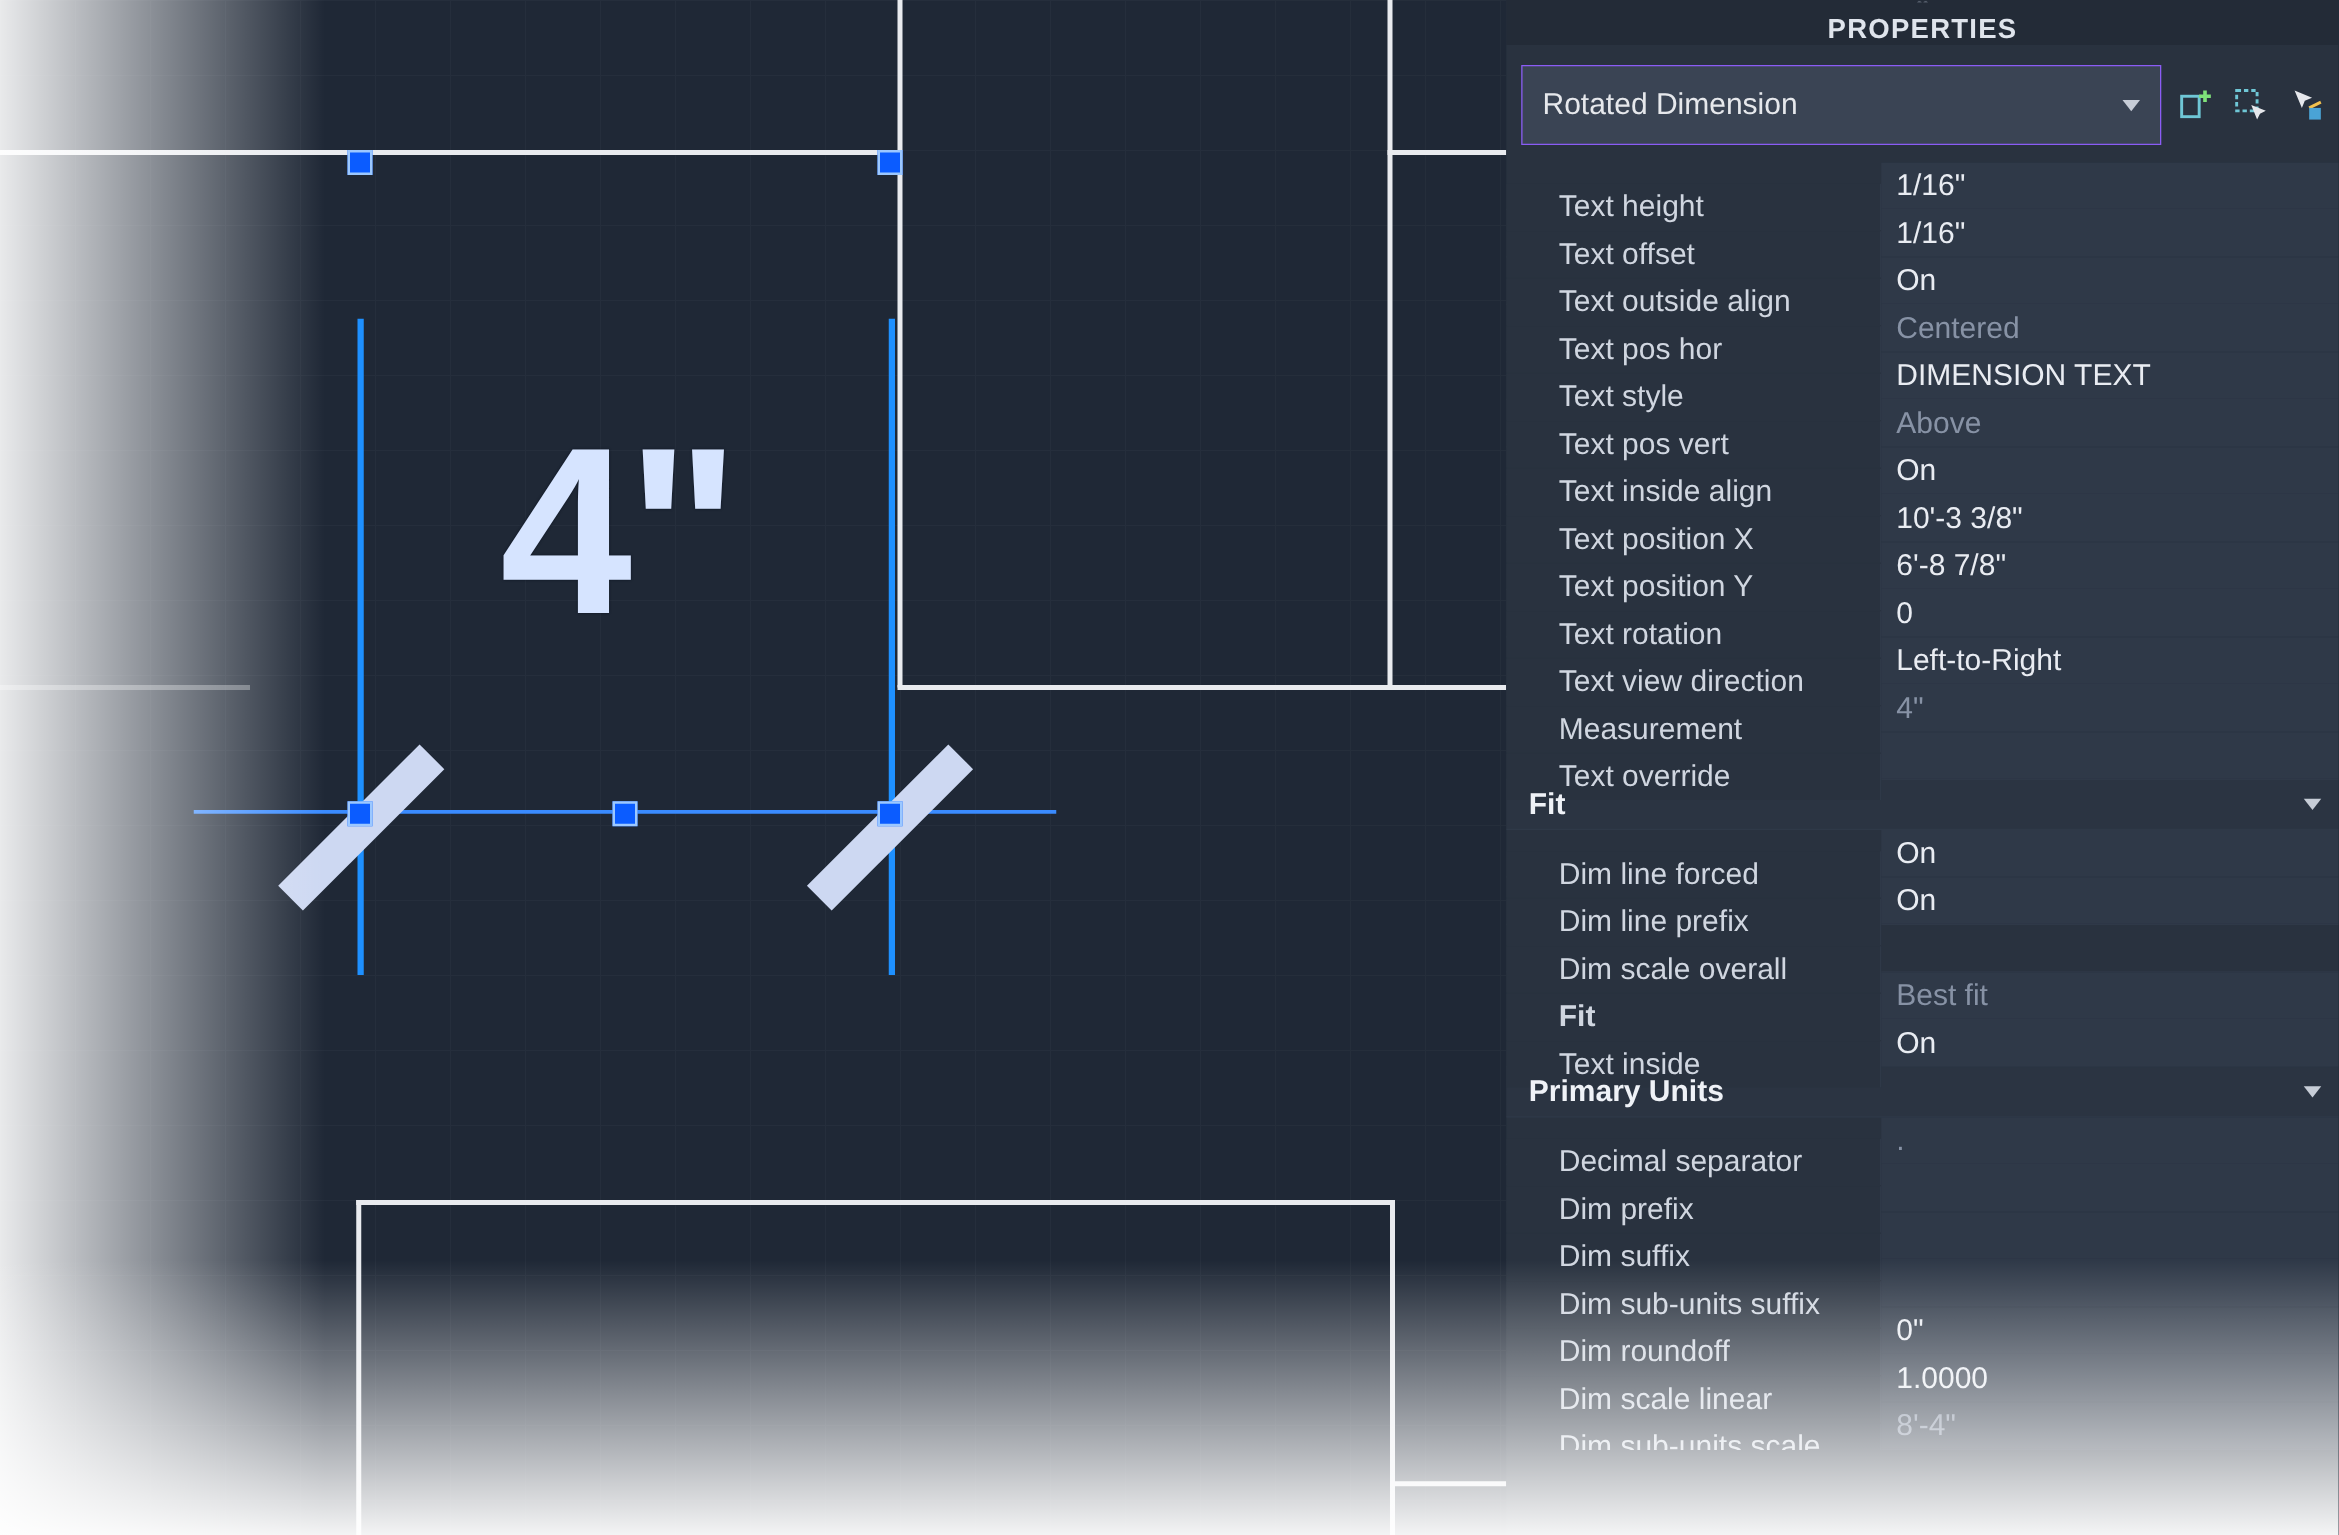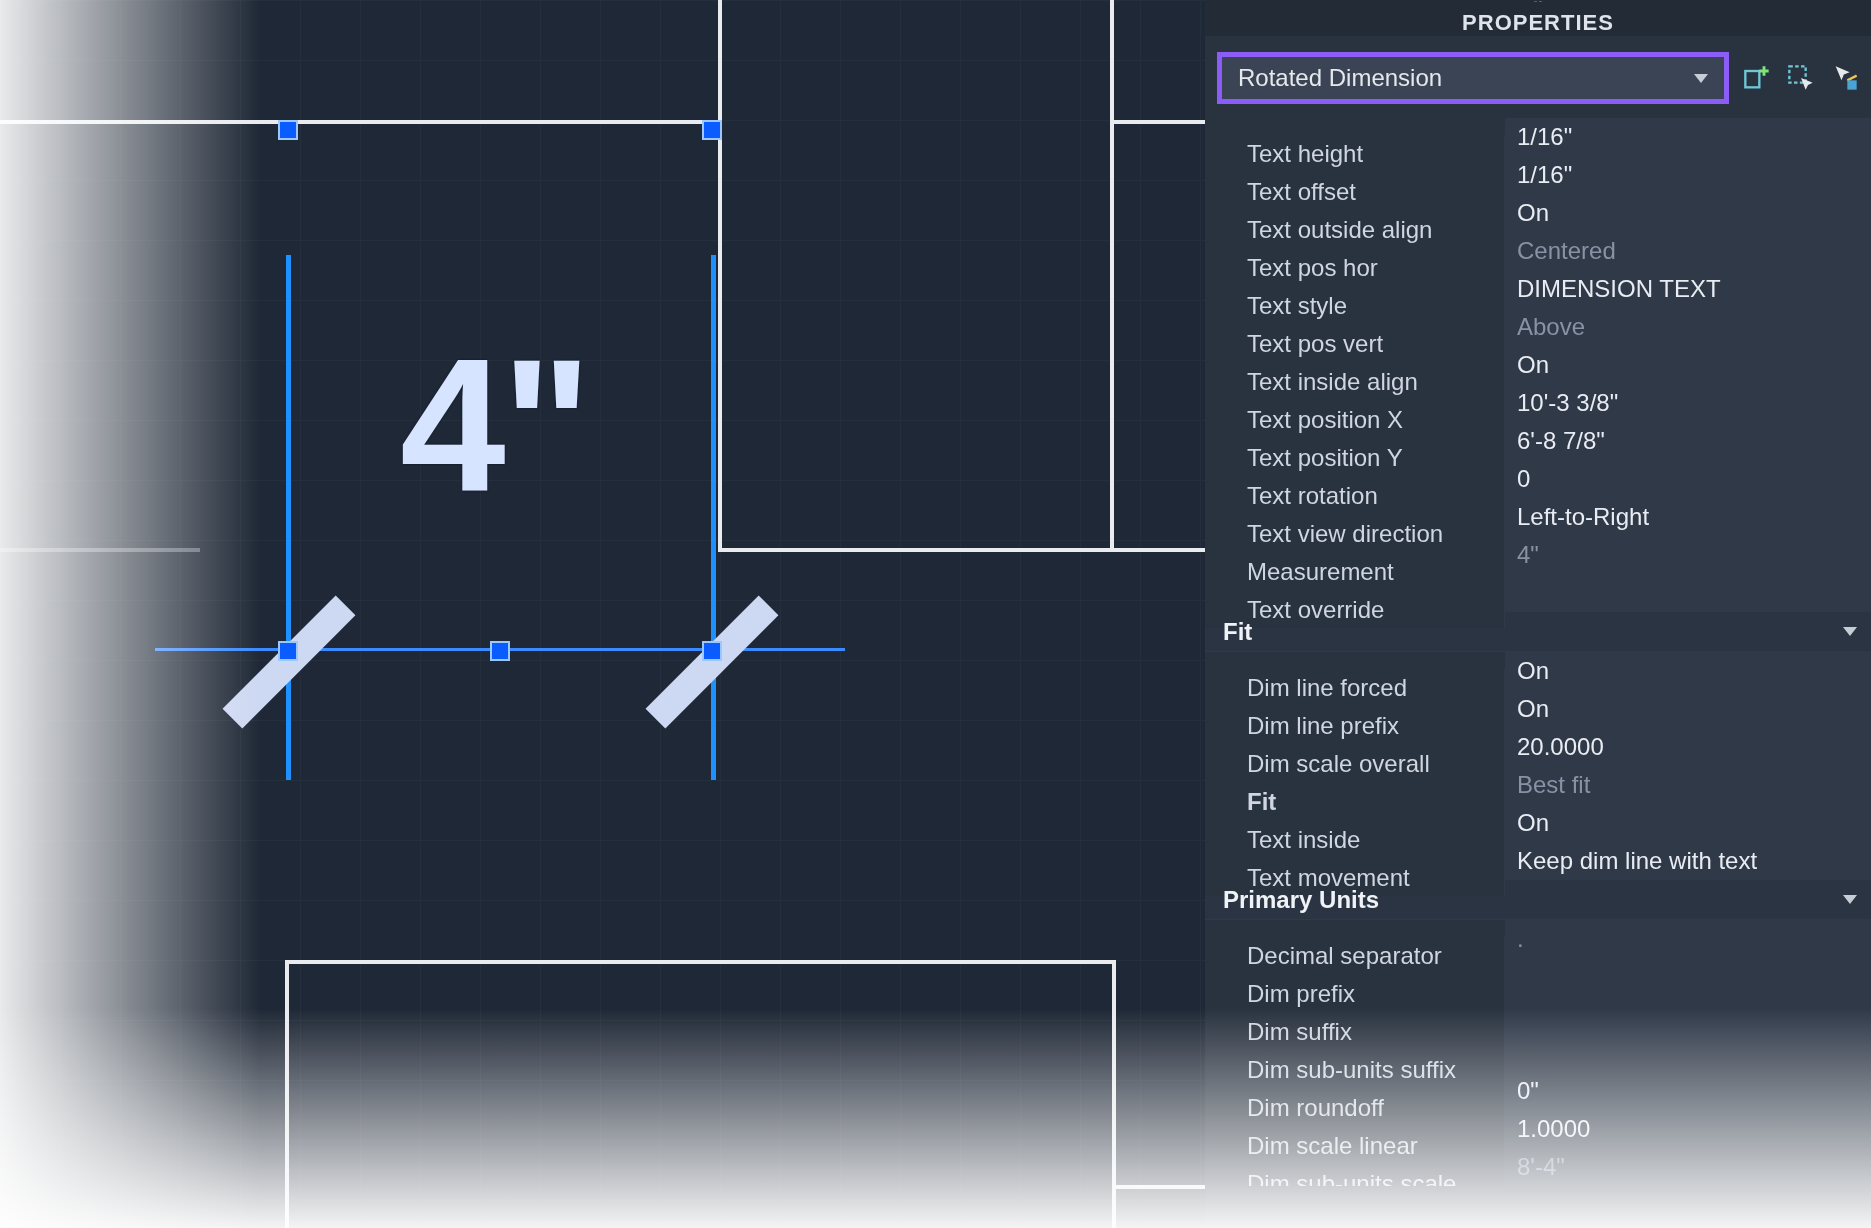--- a/index.html
+++ b/index.html
@@ -95,22 +95,22 @@
     align-items: center;
     gap: 14px;
     padding: 16px 12px 14px 12px;
   }
   .object-type {
     flex: 1;
     display: flex;
     align-items: center;
     justify-content: space-between;
     background: #3a4454;
-    border: 5px solid #8b5cf6;
-    height: 52px;
+    border: 1px solid #8b5cf6;
+    height: 64px;
     padding: 0 16px;
     color: #e6e8ec;
   }
   .chev {
     width: 0; height: 0;
     border-left: 7px solid transparent;
     border-right: 7px solid transparent;
     border-top: 9px solid #c7cdd7;
   }
   .toolbar-icons { display: flex; gap: 16px; align-items: center; }
@@ -301,33 +301,28 @@
       <div class="prop-row">
         <div class="prop-label-cell">Dim line forced</div>
         <div class="prop-value-cell">On</div>
       </div>
       <div class="prop-row">
         <div class="prop-label-cell">Dim line prefix</div>
         <div class="prop-value-cell">On</div>
       </div>
       <div class="prop-row">
         <div class="prop-label-cell">Dim scale overall</div>
-        <div class="prop-value-cell">20.0000</div>
       </div>
       <div class="prop-row">
         <div class="prop-label-cell" style="font-weight: 700;">Fit</div>
         <div class="prop-value-cell muted">Best fit</div>
       </div>
       <div class="prop-row">
         <div class="prop-label-cell">Text inside</div>
         <div class="prop-value-cell">On</div>
-      </div>
-      <div class="prop-row">
-        <div class="prop-label-cell">Text movement</div>
-        <div class="prop-value-cell">Keep dim line with text</div>
       </div>
       <div class="section-row">
         <span>Primary Units</span>
         <span class="chev"></span>
       </div>
       <div class="prop-row">
         <div class="prop-label-cell">Decimal separator</div>
         <div class="prop-value-cell muted">.</div>
       </div>
       <div class="prop-row">

